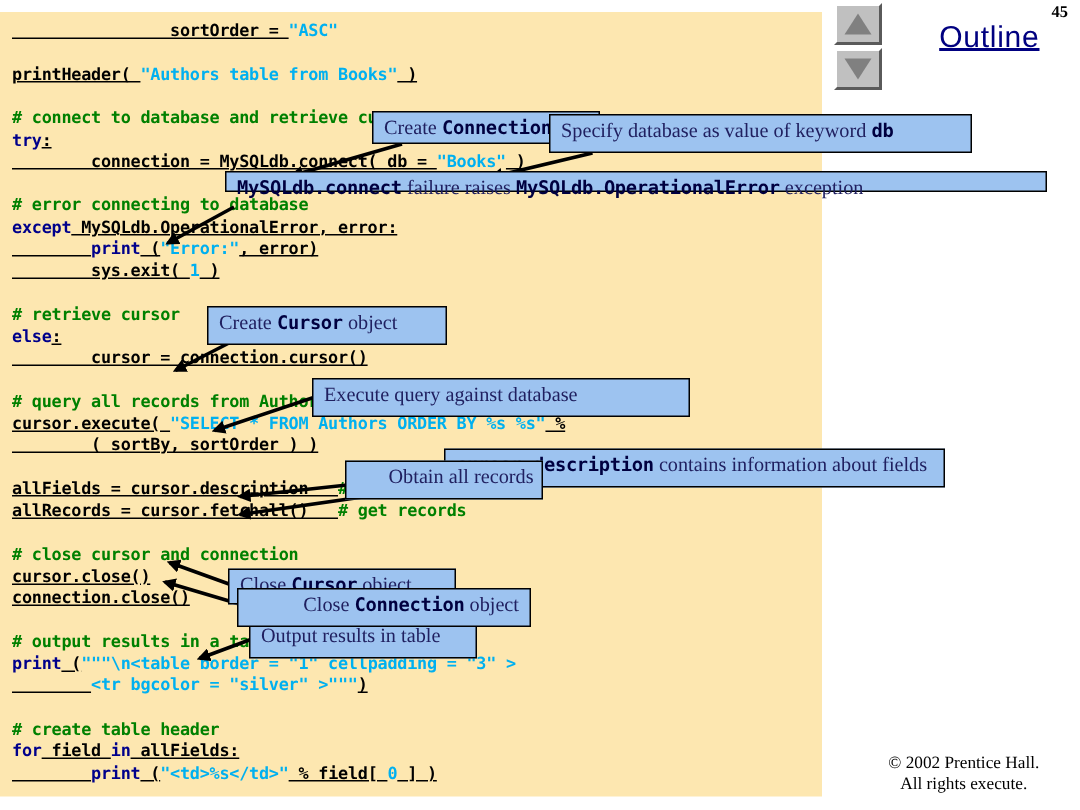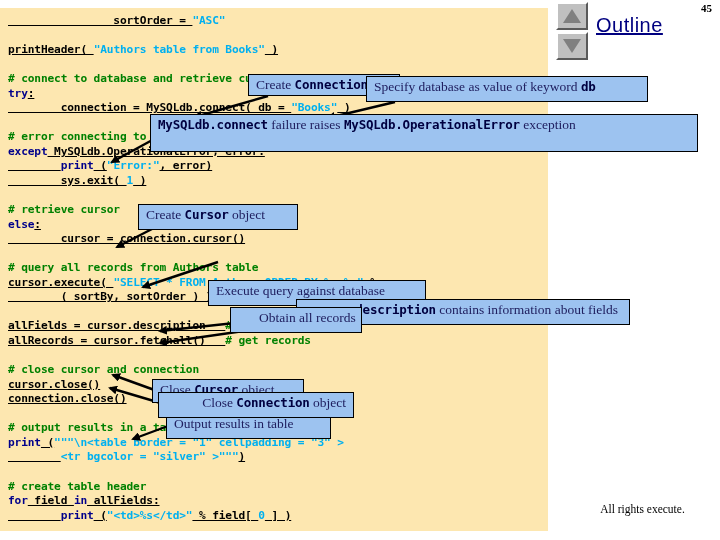--- a/index.html
+++ b/index.html
@@ -40,24 +40,24 @@
     letter-spacing: -0.15px;
   }
   .k  { color: #00008b; }   
   .s  { color: #00b0f0; }   
   .c  { color: #008000; }   
   .p  { color: #000000; text-decoration: underline; }   
 
   
   #outline-title {
     position: absolute;
-    left: 596px;
+    left: 573px;
     top: 14px;
     width: 120px;
-    text-align: left;
+    text-align: right;
     font-family: "Liberation Sans", "DejaVu Sans", sans-serif;
     font-size: 20px;
     color: #000080;
     text-decoration: underline;
     letter-spacing: 0.5px;
   }
   #page-number {
     position: absolute;
     right: 8px;
     top: 2px;
@@ -153,34 +153,35 @@
   <div class="scroll-btn" id="scroll-up">
     <span class="tri tri-up"></span>
   </div>
   <div class="scroll-btn" id="scroll-down">
     <span class="tri tri-down"></span>
   </div>
 
   <div id="outline-title">Outline</div>
   <div id="page-number">45</div>
   <div id="copyright">
+    <div>© 2002 Prentice Hall.</div>
     <div>All rights execute.</div>
   </div>
 
   <div id="callout-layer">
       <div class="callout" style="left: 248px; top: 74px; width: 152px; height: 22px; z-index: 5;">Create <b>Connection</b> object</div>
       <div class="callout" style="left: 366px; top: 76px; width: 282px; height: 26px; z-index: 6;">Specify database as value of keyword <b>db</b></div>
-      <div class="callout" style="left: 150px; top: 114px; width: 548px; height: 38px; z-index: 7;"><b>MySQLdb.connect</b> failure raises <b>MySQLdb.OperationalError</b> exception</div>
+      <div class="callout" style="left: 150px; top: 114px; width: 548px; height: 14px; z-index: 7;"><b>MySQLdb.connect</b> failure raises <b>MySQLdb.OperationalError</b> exception</div>
       <div class="callout" style="left: 138px; top: 204px; width: 160px; height: 26px; z-index: 5;">Create <b>Cursor</b> object</div>
-      <div class="callout" style="left: 208px; top: 252px; width: 218px; height: 26px; z-index: 5; margin-top: 28px;">Execute query against database</div>
+      <div class="callout" style="left: 208px; top: 252px; width: 252px; height: 26px; z-index: 5;">Execute query against database</div>
       <div class="callout" style="left: 296px; top: 299px; width: 334px; height: 26px; z-index: 5;"><b>cursor.description</b> contains information about fields</div>
       <div class="callout" style="left: 230px; top: 307px; width: 132px; height: 26px; z-index: 6; padding-left: 28px;">Obtain all records</div>
       <div class="callout" style="left: 152px; top: 379px; width: 152px; height: 24px; z-index: 5;">Close <b>Cursor</b> object</div>
       <div class="callout" style="left: 158px; top: 392px; width: 196px; height: 26px; z-index: 6; text-align: right;">Close <b>Connection</b> object</div>
-      <div class="callout" style="left: 166px; top: 413px; width: 165px; height: 26px; z-index: 5;">Output results in table</div>
+      <div class="callout" style="left: 166px; top: 413px; width: 152px; height: 26px; z-index: 5;">Output results in table</div>
     </div>
 
   <svg id="arrows" viewBox="0 0 720 540" xmlns="http://www.w3.org/2000/svg">
     <defs>
       <marker id="ah" markerWidth="9" markerHeight="9" refX="7" refY="4.5" orient="auto" markerUnits="userSpaceOnUse">
         <path d="M0,0 L9,4.5 L0,9 z" fill="#000000"></path>
       </marker>
     </defs>
     <g stroke="#000000" stroke-width="2.4" fill="none" marker-end="url(#ah)">
       <path d="M268,96 L195,117"></path>

